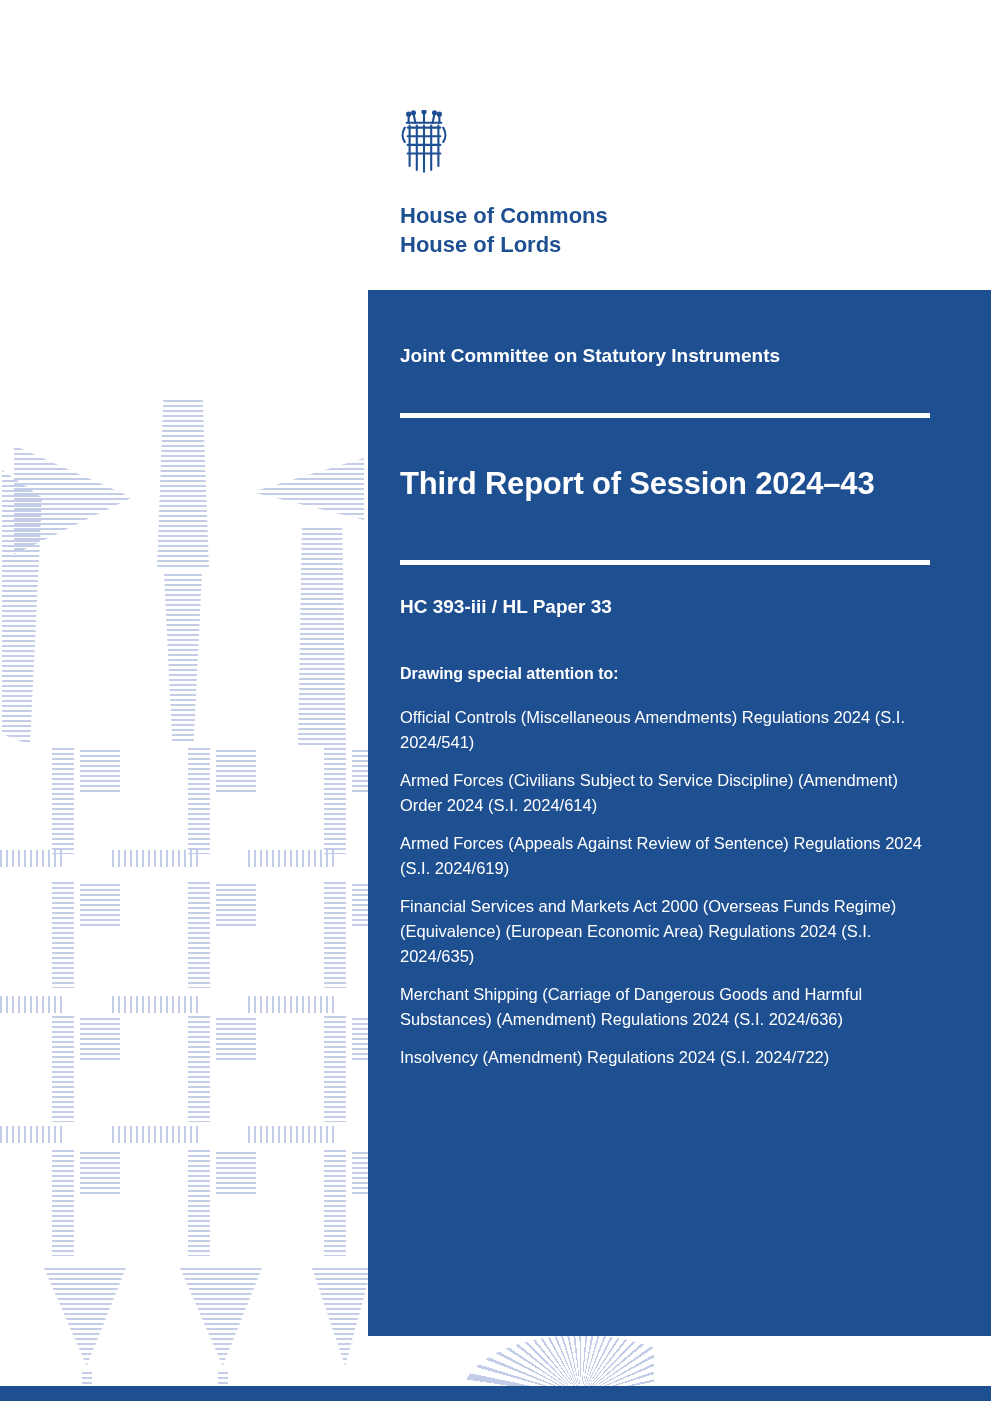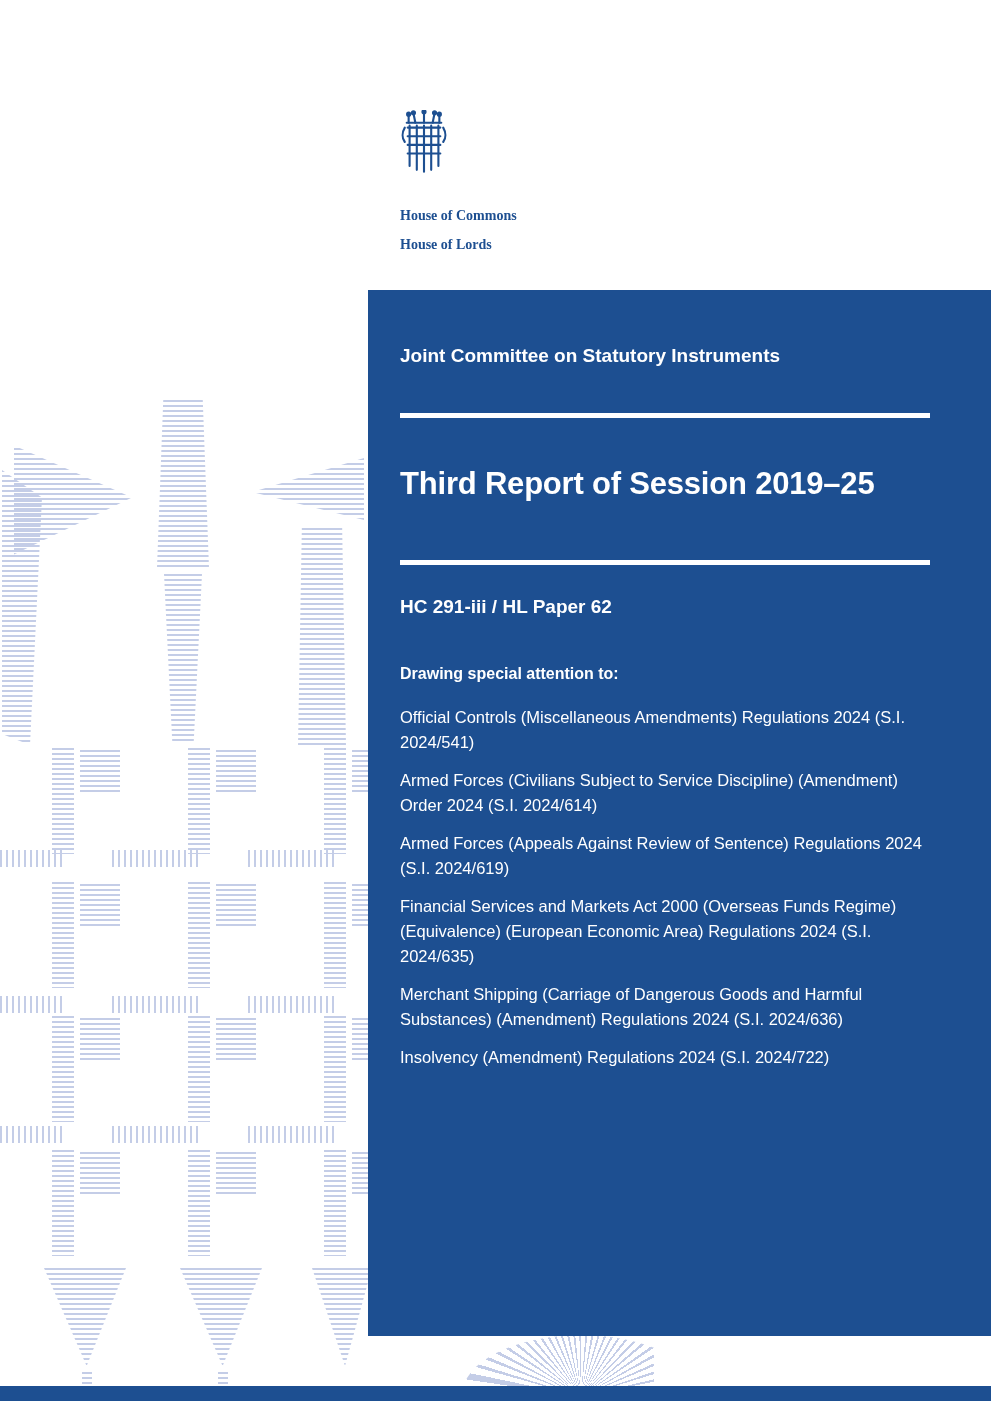--- a/index.html
+++ b/index.html
@@ -23,21 +23,21 @@
   .fan{
     background:repeating-conic-gradient(from -80deg at 62% 104%, var(--wmc) 0deg 1.8deg, transparent 1.8deg 5.6deg);
     clip-path:ellipse(62% 100% at 62% 102%);
   }
 
   
   .logo{position:absolute;left:400px;top:110px;z-index:2;}
   .org-names{
     position:absolute;left:400px;top:201px;z-index:2;
     color:var(--primary);
-    font-size:14px;font-weight:bold;line-height:29px;font-family:Liberation Serif, serif;
+    font-size:22px;font-weight:bold;line-height:29px;
   }
 
   
   .panel{
     position:absolute;left:368px;top:290px;width:623px;height:1046px;
     background:var(--primary);
     z-index:2;
     color:#ffffff;
     padding:36px 32px 0 32px;
   }
@@ -137,23 +137,23 @@
 </div>
 
 <div class="org-names">
   <div>House of Commons</div>
   <div>House of Lords</div>
 </div>
 
 <div class="panel">
   <div class="committee">Joint Committee on Statutory Instruments</div>
   <div class="rule rule-1"></div>
-  <div class="report-title">Third Report of Session 2019–25</div>
+  <div class="report-title">Third Report of Session 2024–43</div>
   <div class="rule rule-2"></div>
-  <div class="paper-ref">HC 291-iii / HL Paper 62</div>
+  <div class="paper-ref">HC 393-iii / HL Paper 33</div>
   <div class="attention">Drawing special attention to:</div>
   <div class="instruments">
       <p class="instrument">Official Controls (Miscellaneous Amendments) Regulations 2024 (S.I. 2024/541)</p>
       <p class="instrument">Armed Forces (Civilians Subject to Service Discipline) (Amendment) Order 2024 (S.I. 2024/614)</p>
       <p class="instrument">Armed Forces (Appeals Against Review of Sentence) Regulations 2024 (S.I. 2024/619)</p>
       <p class="instrument">Financial Services and Markets Act 2000 (Overseas Funds Regime) (Equivalence) (European Economic Area) Regulations 2024 (S.I. 2024/635)</p>
       <p class="instrument">Merchant Shipping (Carriage of Dangerous Goods and Harmful Substances) (Amendment) Regulations 2024 (S.I. 2024/636)</p>
       <p class="instrument">Insolvency (Amendment) Regulations 2024 (S.I. 2024/722)</p>
     </div>
 </div>

